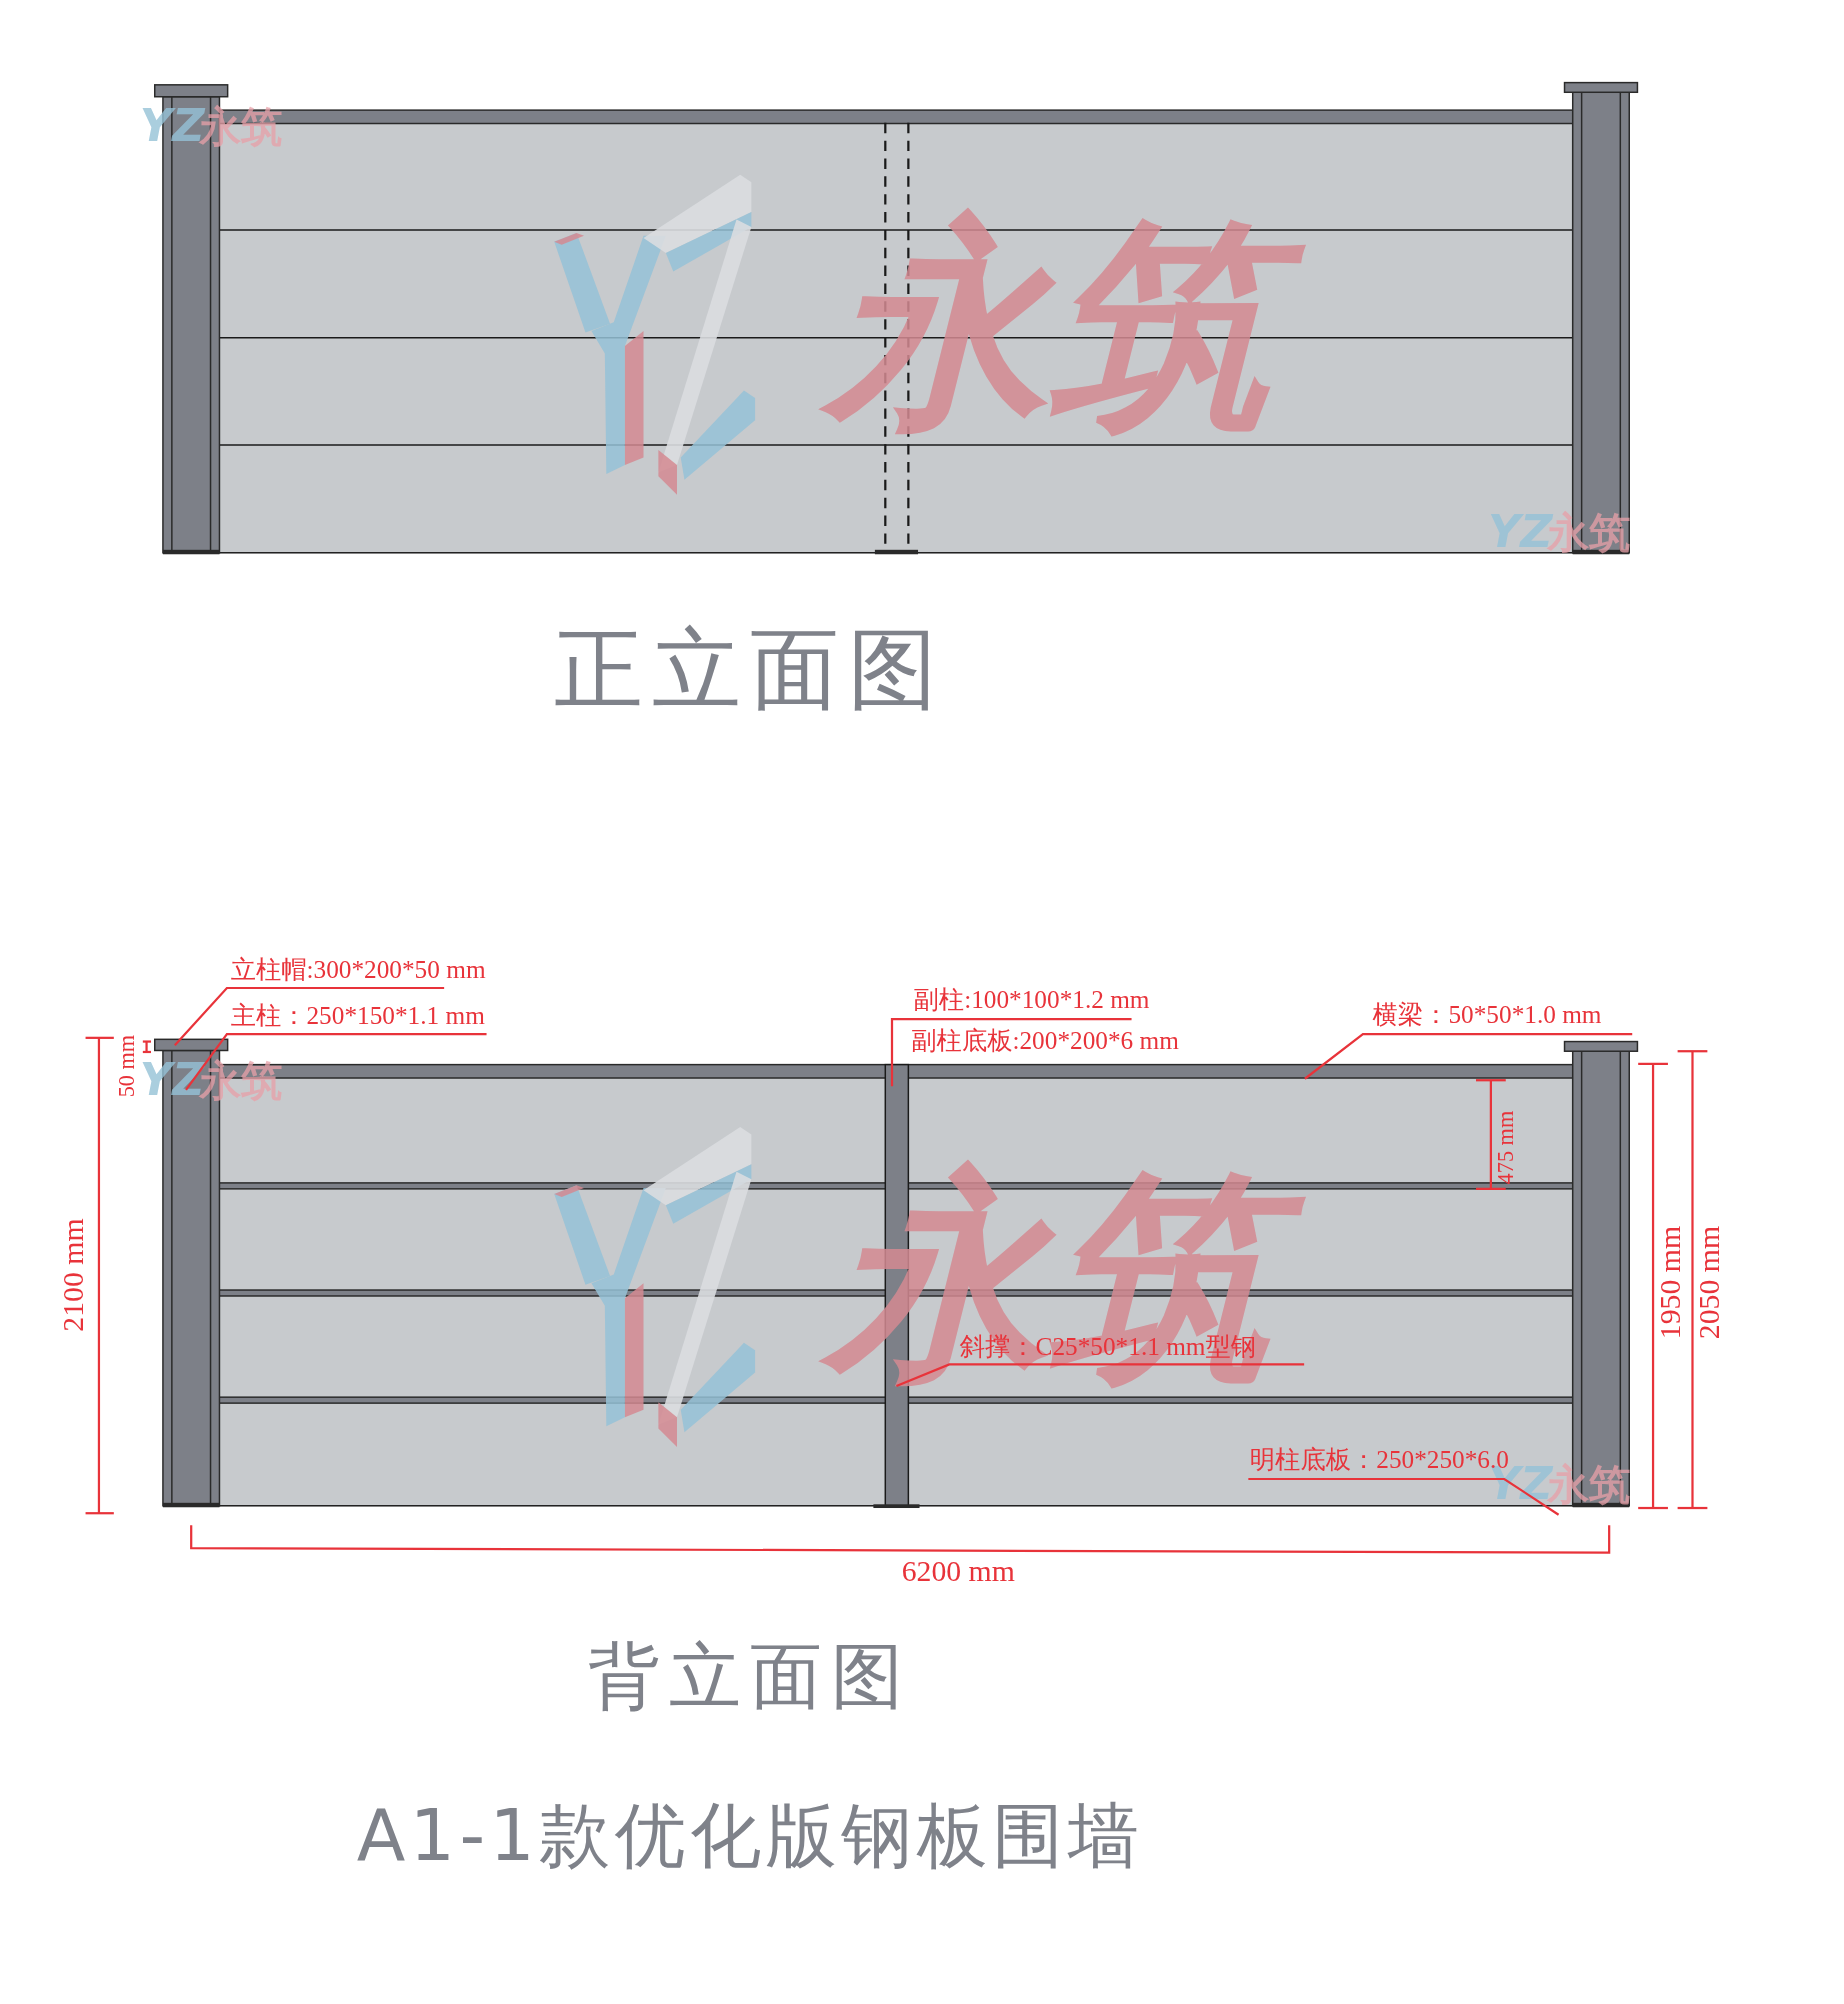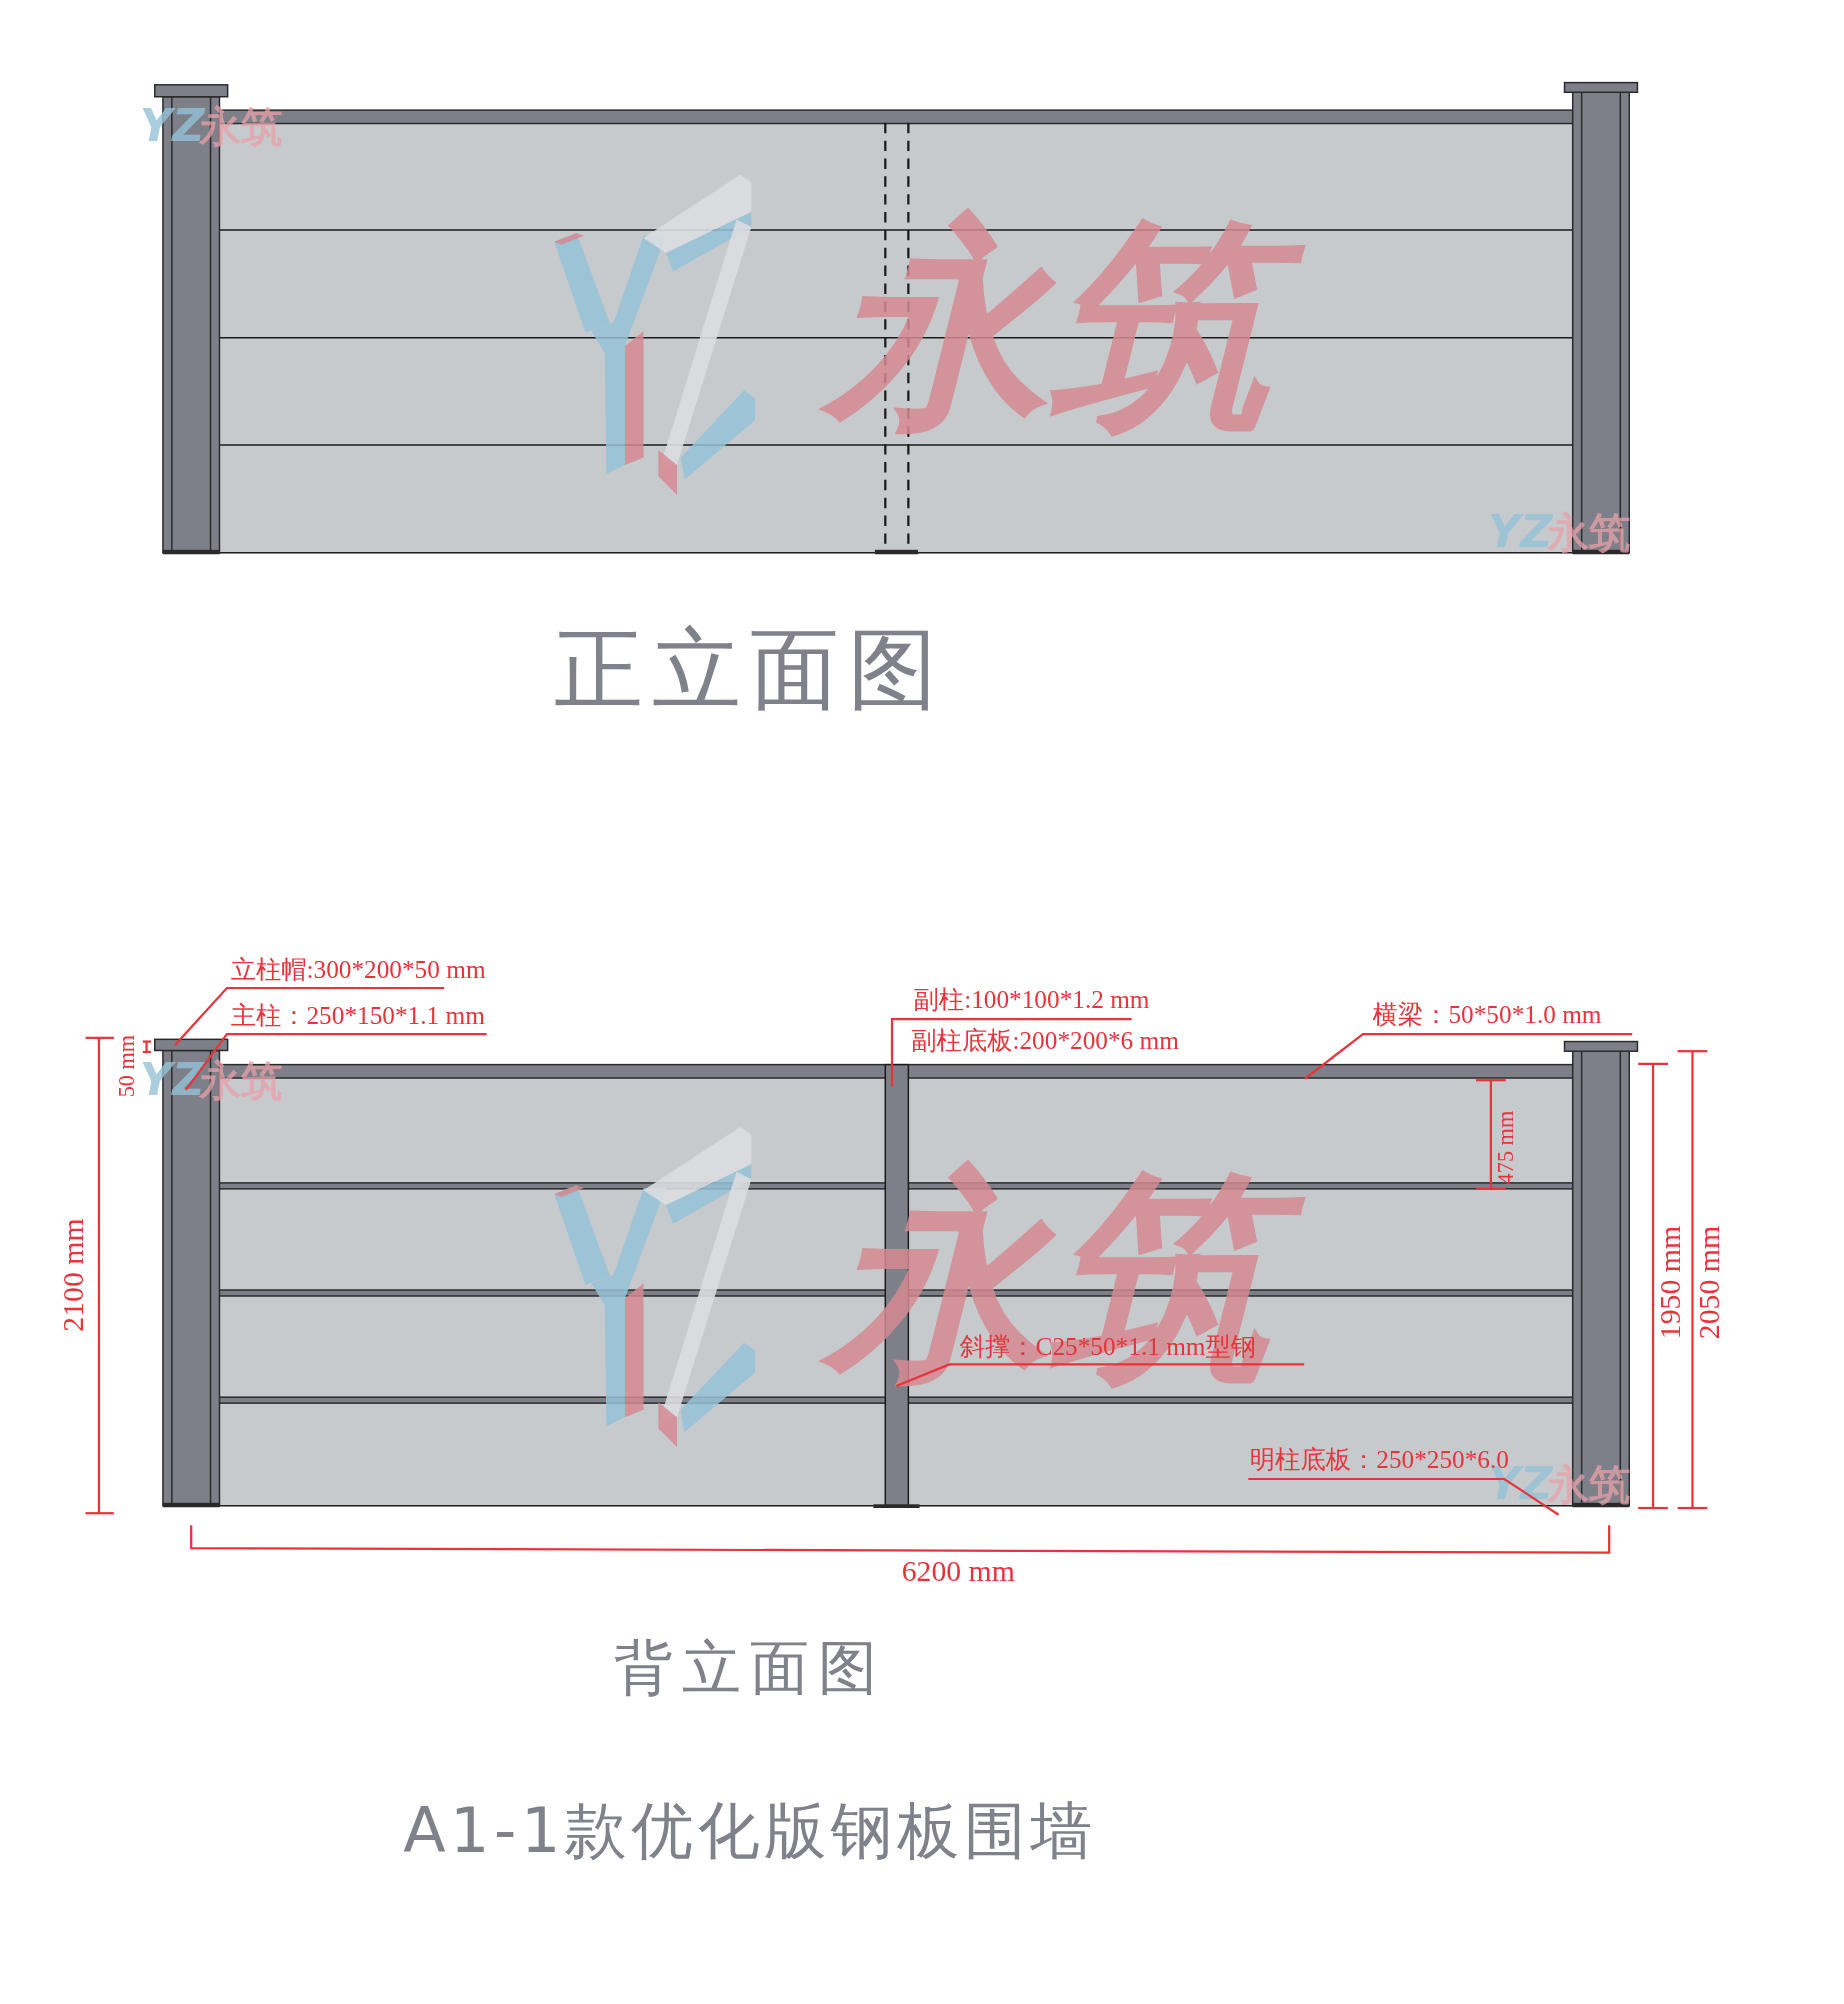--- a/index.html
+++ b/index.html
@@ -2,22 +2,22 @@
 <html style="font-size:12px"><head>
 <meta charset="utf-8">
 <style>
   html, body { margin:0; padding:0; background:#ffffff; }
   body { width:1845px; height:2005px; position:relative; overflow:hidden;
          font-family:"DejaVu Sans","Liberation Sans",sans-serif; }
   #canvas { position:absolute; left:0; top:0; width:1845px; height:2005px; }
   .title-gray { position:absolute; left:0; width:1500px; text-align:center;
                 color:#7f828a; font-family:"DejaVu Sans","Liberation Sans",sans-serif; }
   #front-title { top:610px; font-size:89px; letter-spacing:9px; }
-  #back-title  { top:1629px; font-size:59px; letter-spacing:9px; }
-  #main-title  { top:1789px; font-size:62px; letter-spacing:4.5px; }
+  #back-title  { top:1629px; font-size:72px; letter-spacing:9px; }
+  #main-title  { top:1789px; font-size:71px; letter-spacing:4.5px; }
   .anno { font-family:"Liberation Serif","DejaVu Serif",serif; fill:#e8333a; }
 </style>
 </head>
 <body>
 
 <svg id="canvas" viewBox="0 0 2480 2695" xmlns="http://www.w3.org/2000/svg">
   <defs>
     <g id="wm-yz">
 
       <polygon points="0,0 30,-12 75,110 42,122" fill="#95c2d7" opacity="0.85"></polygon>

